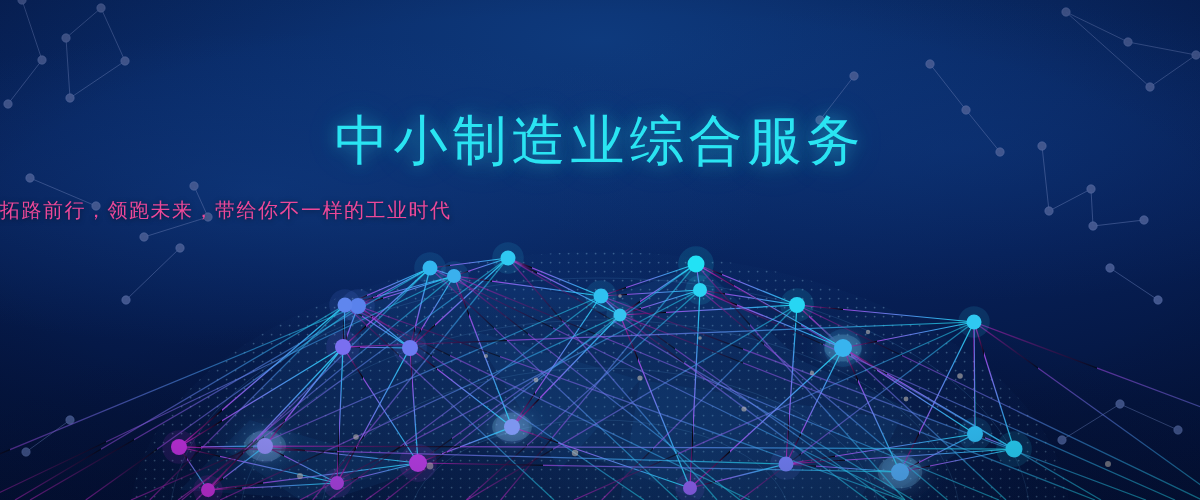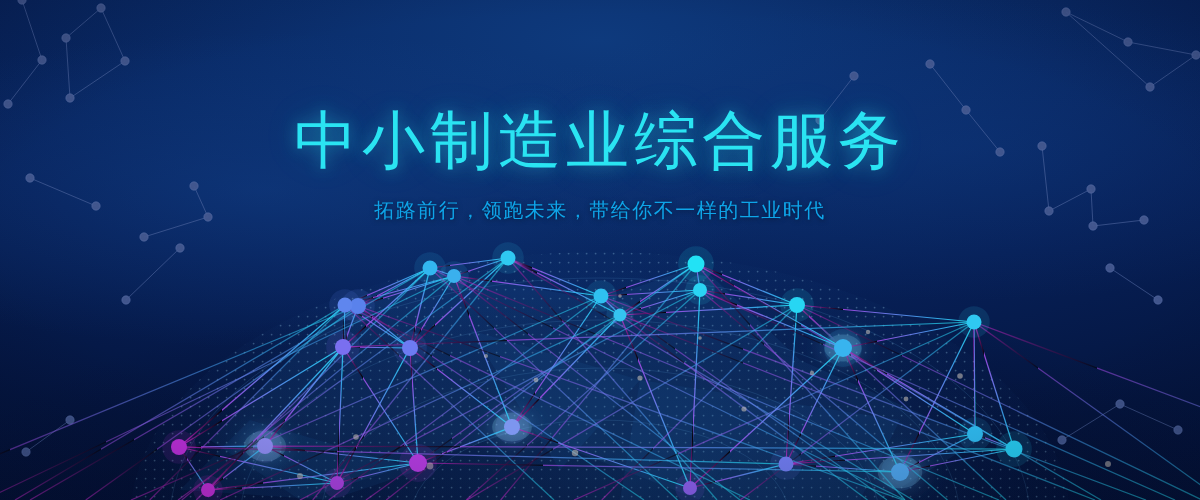--- a/index.html
+++ b/index.html
@@ -27,36 +27,35 @@
   .bg-vignette{
     position:absolute;inset:0;
     background:radial-gradient(120% 100% at 50% 45%, rgba(0,0,0,0) 42%, rgba(2,8,28,.55) 100%);
     pointer-events:none;
   }
   svg.layer{position:absolute;inset:0;width:1200px;height:500px;display:block;}
   
   .title{
     position:absolute;left:0;right:0;top:104px;
     text-align:center;
-    font-size:63px;
+    font-size:54px;
     line-height:72px;
     letter-spacing:5px;
     font-weight:400;
     color:#2ae4f2;
     text-shadow:0 0 16px rgba(42,228,242,.45), 0 0 40px rgba(42,228,242,.18);
     white-space:nowrap;
   }
   .subtitle{
     position:absolute;left:0;right:0;top:196px;
-    text-align:center;
     font-size:20px;
     line-height:28px;
     letter-spacing:1.5px;
     font-weight:400;
-    color:#0ea5e9;
+    color:#ec4899;
     text-shadow:0 1px 5px rgba(0,0,0,.5);
     white-space:nowrap;
   }
 </style>
 </head>
 <body>
 
 <div id="stage">
 
   <div class="bg-base"></div>

